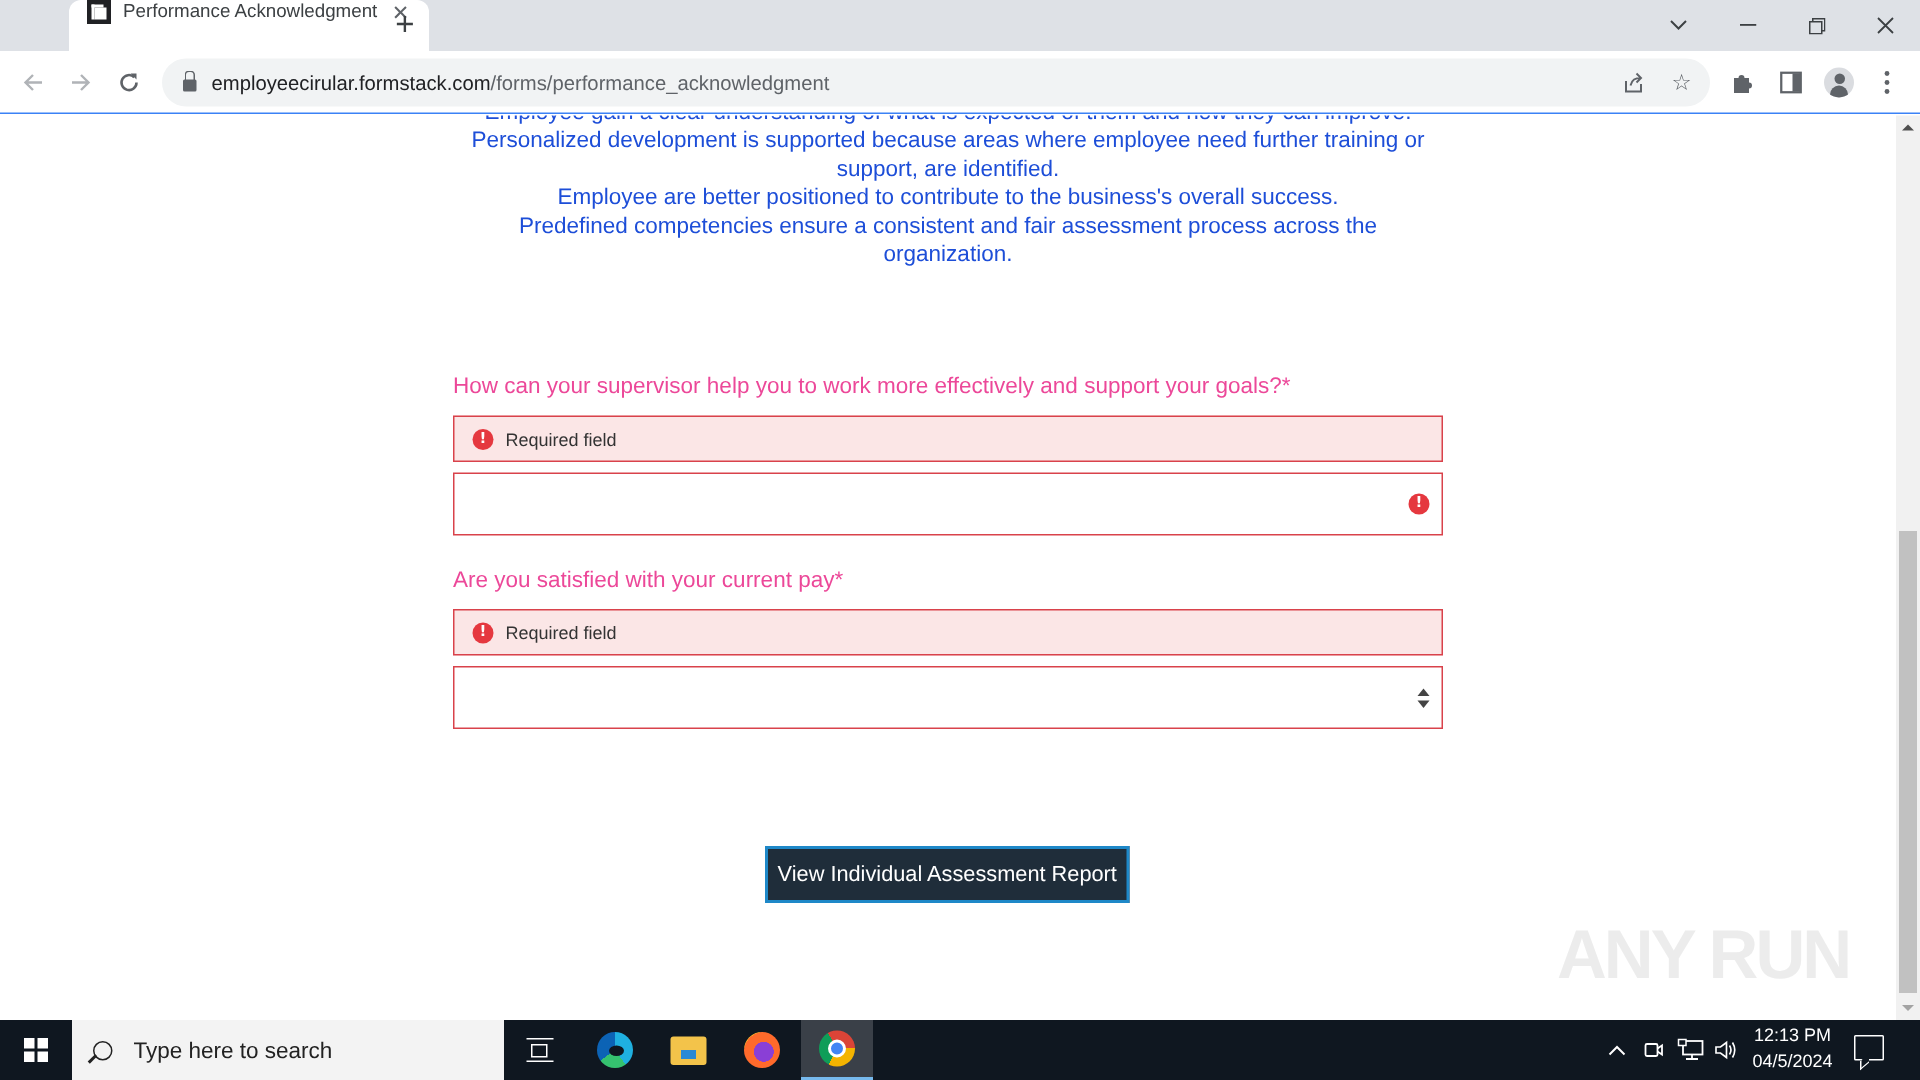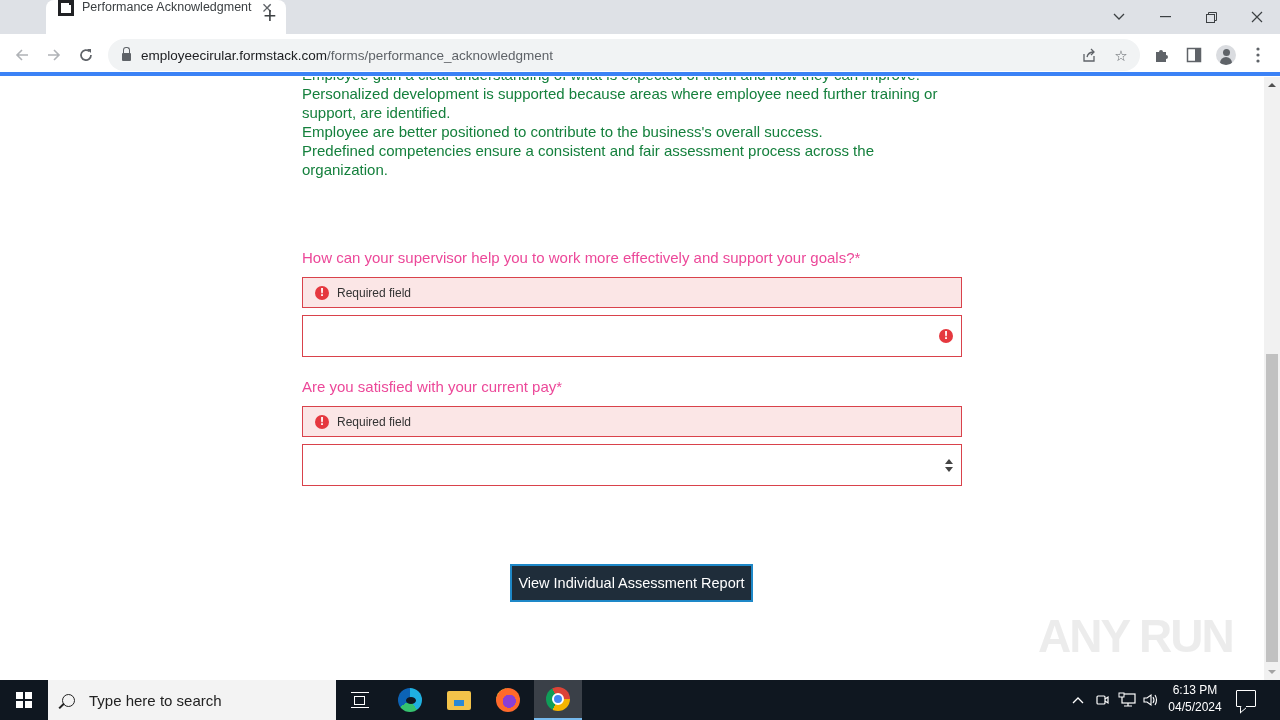--- a/index.html
+++ b/index.html
@@ -10,36 +10,36 @@
   .tab { position: absolute; left: 8px; top: 0; width: 240px; height: 34px; background: #fff; border-radius: 8px 8px 0 0; display: flex; align-items: flex-start; padding: 0 10px 0 12px; margin-left: 38px; }
   .tab-favicon { width: 16px; height: 16px; background: #202124; position: relative; margin-right: 8px; }
   .tab-favicon::after { content: ""; position: absolute; left: 3px; top: 3px; width: 8px; height: 10px; border: 2px solid #fff; border-right: none; border-bottom: none; box-sizing: border-box; }
   .tab-favicon::before { content: ""; position: absolute; left: 5px; top: 5px; width: 8px; height: 8px; background: #fff; }
   .tab-title { font-size: 12.5px; color: #3c4043; white-space: nowrap; overflow: hidden; flex: 1; }
   .tab-close { font-size: 14px; color: #5f6368; width: 18px; text-align: center; cursor: pointer; }
   .newtab { position: absolute; left: 258px; top: 4px; width: 24px; height: 24px; font-size: 22px; color: #3c4043; text-align: center; line-height: 24px; cursor: pointer; }
   .winctl { position: absolute; top: 0; height: 34px; width: 46px; display: flex; align-items: center; justify-content: center; color: #3c4043; font-size: 14px; cursor: pointer; }
 
   
-  .toolbar { position: absolute; left: 0; top: 34px; width: 1280px; height: 42px; background: #fff; border-bottom: 4px solid #3b82f6; }
+  .toolbar { position: absolute; left: 0; top: 34px; width: 1280px; height: 42px; background: #fff; border-bottom: 1px solid #3b82f6; }
   .navbtn { position: absolute; top: 8px; width: 26px; height: 26px; display: flex; align-items: center; justify-content: center; color: #5f6368; font-size: 18px; cursor: pointer; }
   .omnibox { position: absolute; left: 108px; top: 5px; width: 1032px; height: 32px; background: #f1f3f4; border-radius: 16px; display: flex; align-items: center; padding-left: 14px; }
   .lock { width: 9px; height: 8px; background: #5f6368; border-radius: 1px; position: relative; margin-right: 10px; margin-top: 4px; }
   .lock::before { content: ""; position: absolute; left: 1px; top: -6px; width: 5px; height: 6px; border: 1.5px solid #5f6368; border-bottom: none; border-radius: 3px 3px 0 0; }
   .url { font-size: 13.5px; color: #202124; }
   .url .path { color: #5f6368; }
   .omni-icon { position: absolute; top: 8px; width: 18px; height: 18px; color: #5f6368; font-size: 15px; text-align: center; line-height: 18px; cursor: pointer; }
   .tb-icon { position: absolute; top: 11px; width: 20px; height: 20px; display: flex; align-items: center; justify-content: center; color: #5f6368; cursor: pointer; }
   .avatar { width: 20px; height: 20px; border-radius: 50%; background: #dadce0; position: relative; overflow: hidden; }
   .avatar::before { content: ""; position: absolute; left: 7px; top: 4px; width: 7px; height: 7px; border-radius: 50%; background: #5f6368; }
   .avatar::after { content: ""; position: absolute; left: 4px; top: 12px; width: 12px; height: 9px; border-radius: 6px 6px 0 0; background: #5f6368; }
 
   
   .page { position: absolute; left: 0; top: 77px; width: 1264px; height: 603px; background: #fff; overflow: hidden; }
-  .intro { position: absolute; left: 302px; top: -12px; width: 660px; font-size: 15px; line-height: 19px; color: #15803d; }
+  .intro { position: absolute; left: 302px; top: -12px; width: 660px; font-size: 15px; line-height: 19px; color: #1d4ed8; text-align: center; }
   .intro p { margin: 0; }
   .q-label { position: absolute; left: 302px; font-size: 15px; color: #ec4899; }
   .error-box { position: absolute; left: 302px; width: 660px; height: 31px; background: #fbe6e6; border: 1px solid #d9424b; display: flex; align-items: center; padding-left: 12px; }
   .err-icon { width: 14px; height: 14px; border-radius: 50%; background: #e5383f; color: #fff; font-size: 10px; font-weight: bold; text-align: center; line-height: 14px; margin-right: 8px; font-family: "DejaVu Sans", sans-serif; }
   .err-text { font-size: 12px; color: #333; }
   .field { position: absolute; left: 302px; width: 660px; height: 42px; border: 1px solid #d9424b; background: #fff; }
   .field input { width: 100%; height: 100%; border: none; outline: none; background: transparent; padding: 0 30px 0 10px; font-size: 14px; }
   .field .err-icon { position: absolute; right: 8px; top: 13px; margin: 0; }
   .select-arrows { position: absolute; right: 8px; top: 14px; width: 8px; height: 14px; }
   .select-arrows::before { content: ""; position: absolute; left: 0; top: 0; border-left: 4px solid transparent; border-right: 4px solid transparent; border-bottom: 5px solid #444; }
@@ -251,17 +251,17 @@
         <rect x="1" y="1" width="5" height="4" fill="#0f1720" stroke="#fff" stroke-width="1"></rect>
       </svg>
   </div>
   <div class="tray" style="left:1140px; width:22px;">
     <svg width="18" height="16" viewBox="0 0 18 16">
         <path d="M2 6 H5 L9 3 V13 L5 10 H2 Z" stroke="#fff" stroke-width="1.1" fill="none"></path>
         <path d="M11 5 Q13 8 11 11 M13 3 Q16 8 13 13" stroke="#fff" stroke-width="1.1" fill="none"></path>
       </svg>
   </div>
   <div class="clock">
-    <div>6:13 PM</div>
+    <div>12:13 PM</div>
     <div>04/5/2024</div>
   </div>
   <div class="notif"></div>
 </div>
 
 </body></html>

